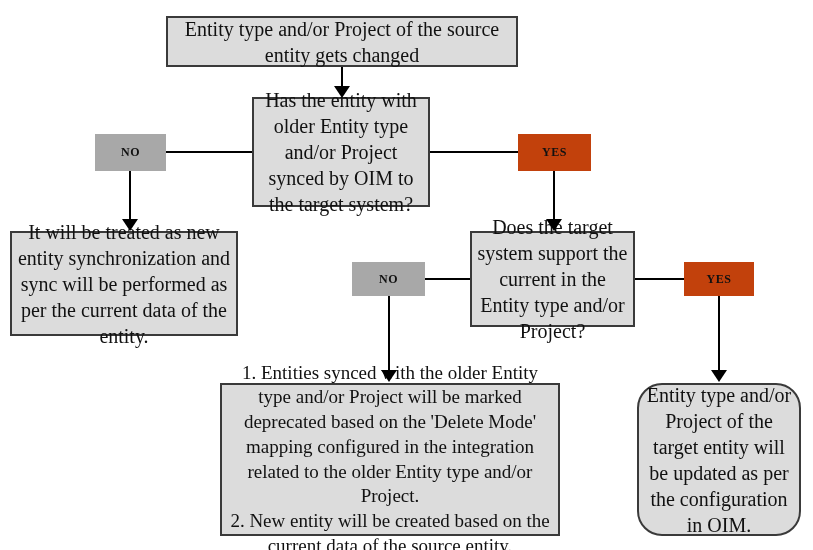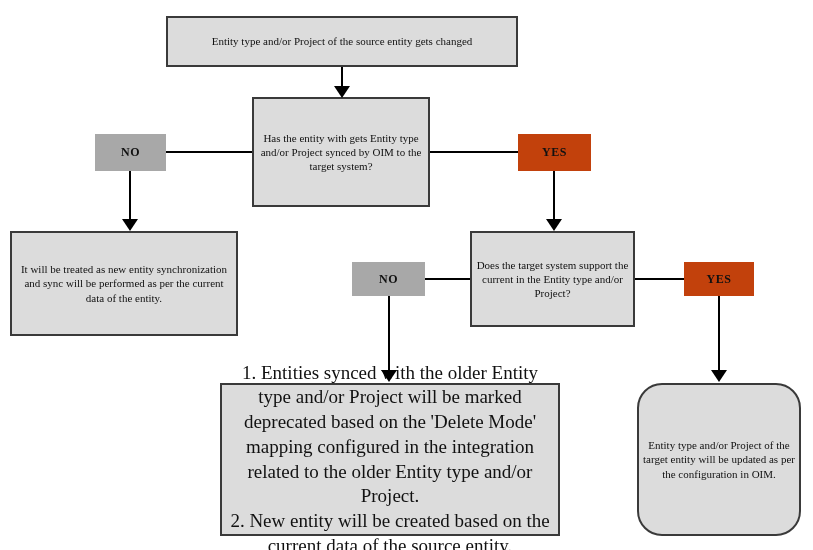--- a/index.html
+++ b/index.html
@@ -18,21 +18,21 @@
   }
   .box {
     position: absolute;
     box-sizing: border-box;
     background: #dcdcdc;
     border: 2px solid #3a3a3a;
     display: flex;
     align-items: center;
     justify-content: center;
     text-align: center;
-    font-size: 11px;
+    font-size: 20px;
     line-height: 1.3;
     padding: 1px 3px;
     white-space: pre-line;
   }
   .tag {
     position: absolute;
     box-sizing: border-box;
     border: none;
     display: flex;
     align-items: center;
@@ -87,21 +87,21 @@
   #c-yes2-update   { left: 718px; top: 296px; height: 76px; }
   #a-yes2-update   { left: 711px; top: 370px; }
 </style>
 </head>
 <body>
 
 <div id="canvas">
 
   <div class="box" id="n-start">Entity type and/or Project of the source entity gets changed</div>
 
-  <div class="box" id="n-q1">Has the entity with gets Entity type and/or Project synced  by OIM to the target system?</div>
+  <div class="box" id="n-q1">Has the entity with older Entity type and/or Project synced  by OIM to the target system?</div>
 
   <div class="tag tag-no" id="n-q1-no">NO</div>
 
   <div class="tag tag-yes" id="n-q1-yes">YES</div>
 
   <div class="box" id="n-newsync">It will be treated as new entity synchronization and sync will be performed as per the current data of the entity.</div>
 
   <div class="box" id="n-q2">Does the target system support the current in the Entity type and/or Project?</div>
 
   <div class="tag tag-no" id="n-q2-no">NO</div>

